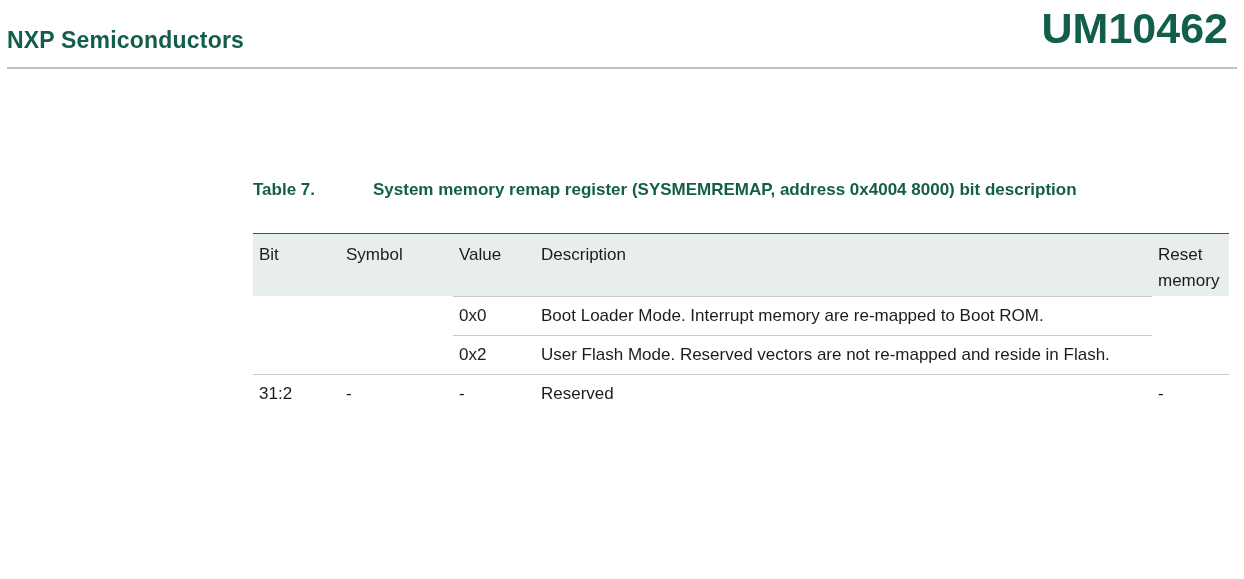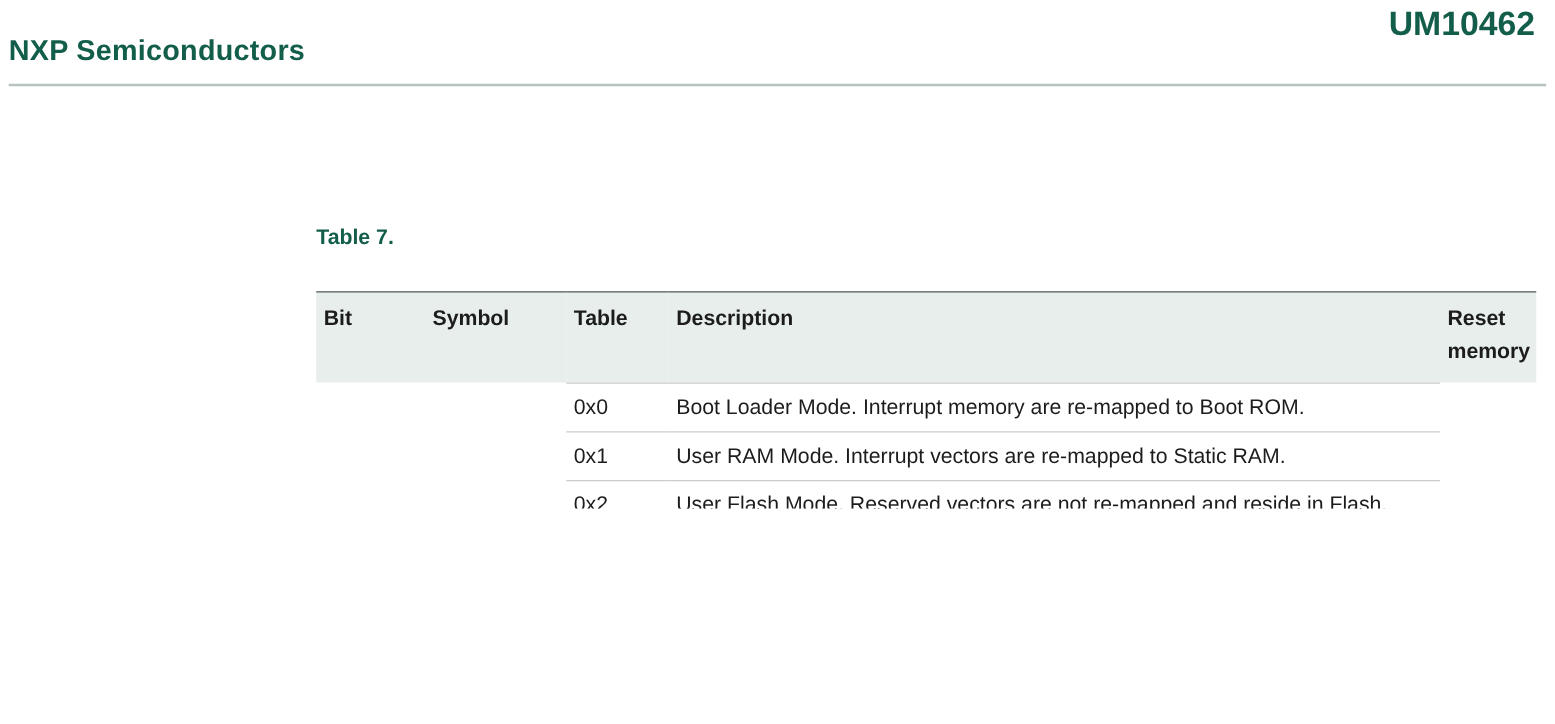--- a/index.html
+++ b/index.html
@@ -23,21 +23,21 @@
     top: 27px;
     font-size: 23px;
     font-weight: bold;
     color: var(--green);
     letter-spacing: 0.2px;
   }
   .doc-id {
     position: absolute;
     right: 16px;
     top: 4px;
-    font-size: 27px;
+    font-size: 43px;
     font-weight: bold;
     color: var(--green);
   }
   .masthead-rule {
     position: absolute;
     left: 7px;
     top: 67px;
     width: 1230px;
     height: 2px;
     background: #b7c2c1;
@@ -77,24 +77,24 @@
     line-height: 26px;
     table-layout: fixed;
   }
   .reg-table th, .reg-table td {
     text-align: left;
     vertical-align: top;
     padding: 6px 8px 6px 6px;
   }
   .reg-table thead th {
     background: #e8eeec;
-    font-weight: bold;
+    font-weight: normal;
     border-top: 1px solid #4c5452;
     padding-top: 8px;
-    padding-bottom: 12px;
+    padding-bottom: 2px;
     height: 62px;
   }
   
   .reg-table tr.sub-divider td.col-value,
   .reg-table tr.sub-divider td.col-desc {
     border-top: 1px solid #cbcbcb;
   }
   
   .reg-table tr.full-divider td {
     border-top: 1px solid #c9c9c9;
@@ -108,52 +108,46 @@
 <body>
 
 <div class="page">
 
   <div class="publisher">NXP Semiconductors</div>
   <div class="doc-id">UM10462</div>
   <div class="masthead-rule"></div>
 
   <div class="table-caption">
     <span class="caption-label">Table 7.</span>
+    <span class="caption-text">System memory remap register (SYSMEMREMAP, address 0x4004 8000) bit description</span>
   </div>
 
   <table class="reg-table">
     <colgroup>
       <col style="width:87px">
       <col style="width:113px">
       <col style="width:82px">
       <col style="width:617px">
       <col style="width:77px">
     </colgroup>
     <thead>
       <tr>
         <th>Bit</th>
         <th>Symbol</th>
-        <th>Table</th>
+        <th>Value</th>
         <th>Description</th>
         <th>Reset memory</th>
       </tr>
     </thead>
     <tbody>
       <tr class="sub-divider">
         <td class="col-bit"></td>
         <td class="col-symbol"></td>
         <td class="col-value">0x0</td>
         <td class="col-desc">Boot Loader Mode. Interrupt memory are re-mapped to Boot ROM.</td>
-        <td class="col-reset"></td>
-      </tr>
-      <tr class="sub-divider">
-        <td class="col-bit"></td>
-        <td class="col-symbol"></td>
-        <td class="col-value">0x1</td>
-        <td class="col-desc">User RAM Mode. Interrupt vectors are re-mapped to Static RAM.</td>
         <td class="col-reset"></td>
       </tr>
       <tr class="sub-divider">
         <td class="col-bit"></td>
         <td class="col-symbol"></td>
         <td class="col-value">0x2</td>
         <td class="col-desc">User Flash Mode. Reserved vectors are not re-mapped and reside in Flash.</td>
         <td class="col-reset"></td>
       </tr>
       <tr class="full-divider last-row">

